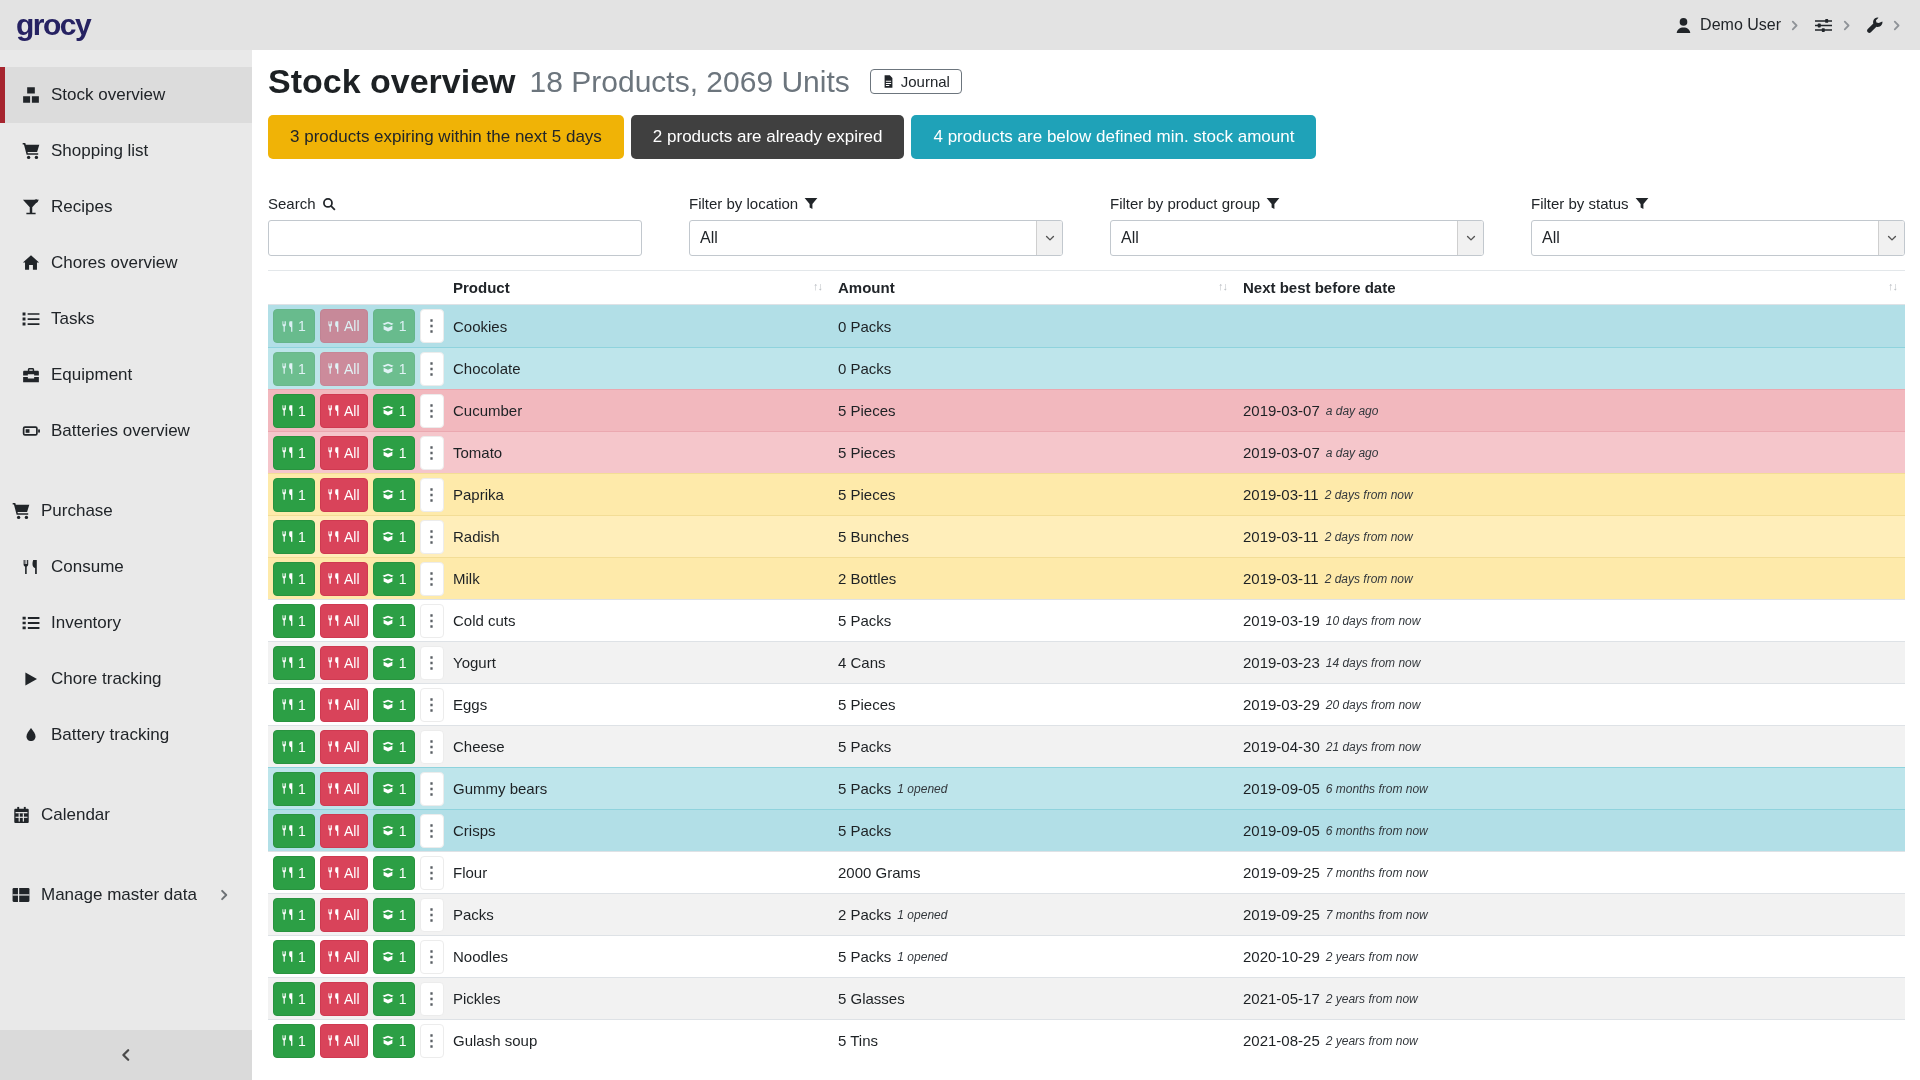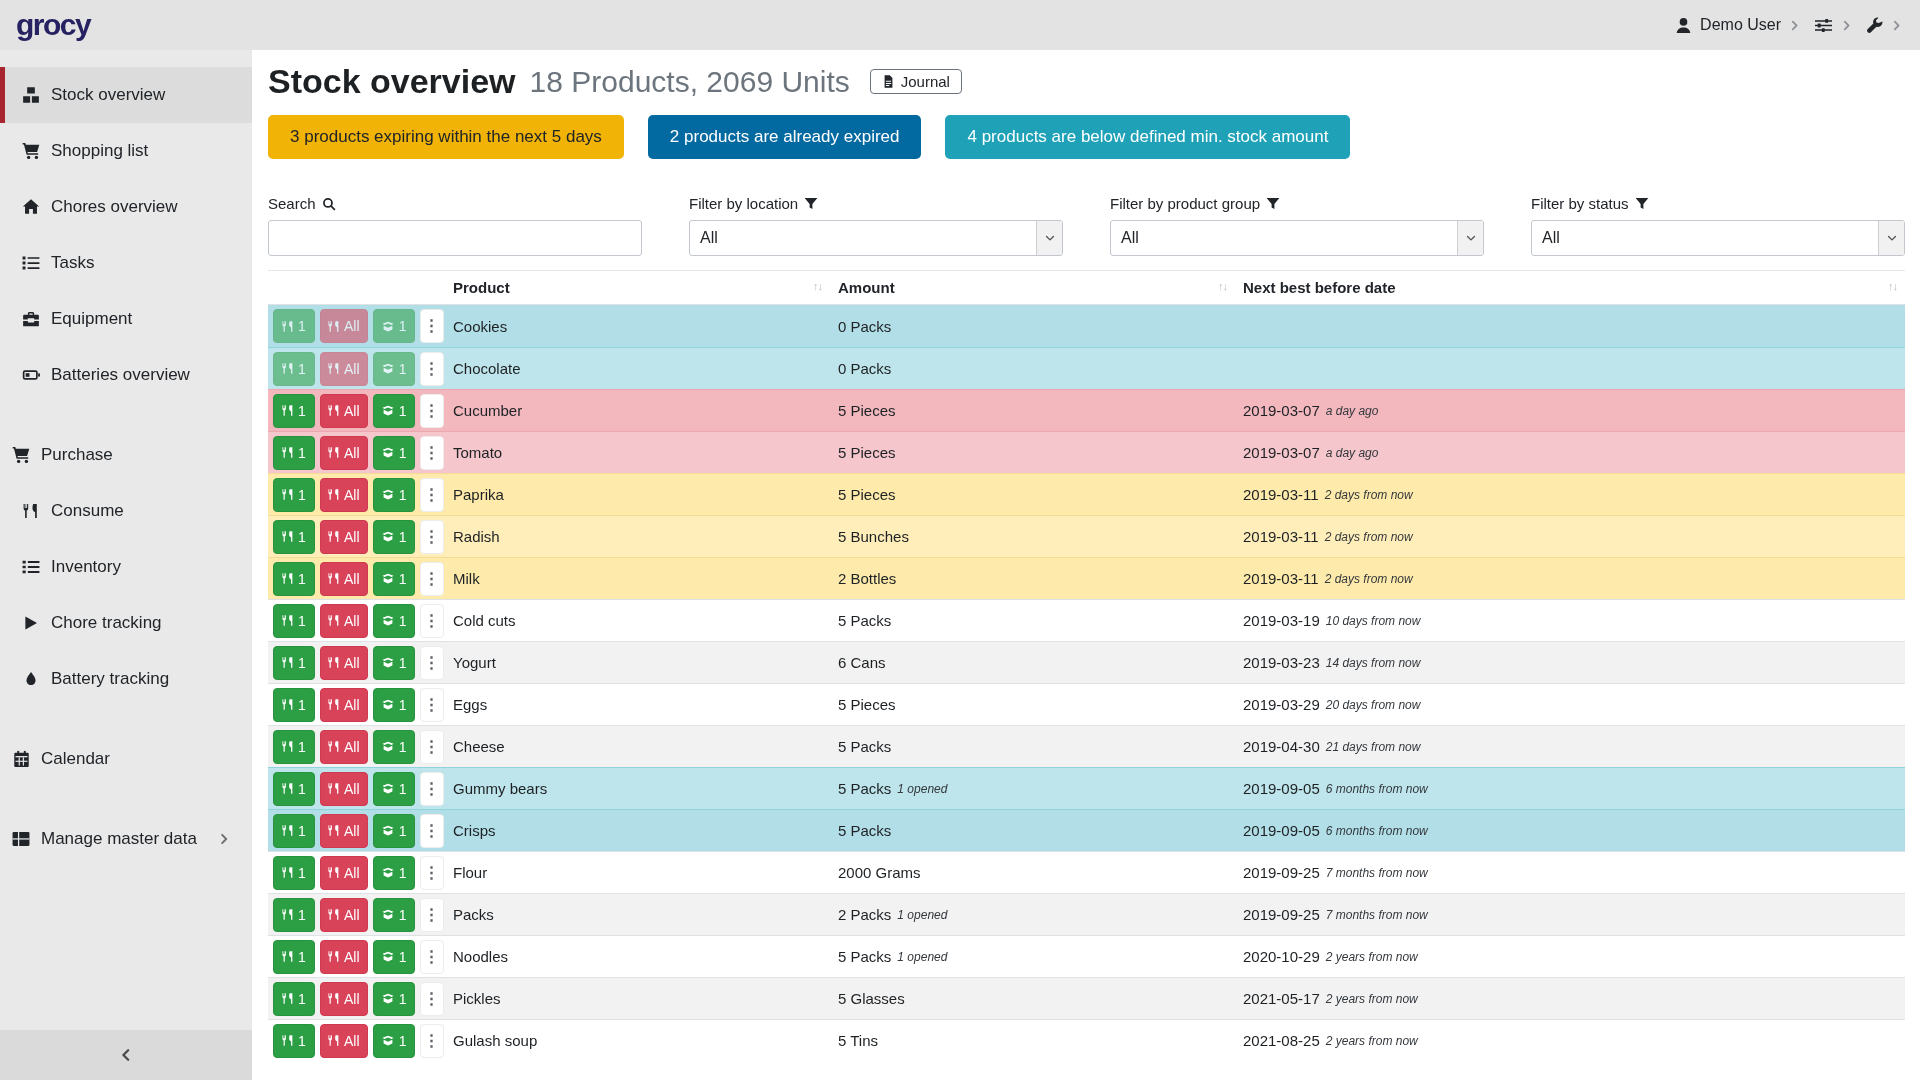--- a/index.html
+++ b/index.html
@@ -37,25 +37,25 @@
   .content { position:absolute; top:50px; left:252px; width:1668px; height:1030px;
     background:#fff; padding:12px 15px 0 16px; }
 
   .page-head { display:flex; align-items:center; gap:14px; }
   .page-title { font-size:34px; font-weight:600; color:#1d2124; }
   .page-subtitle { font-size:30px; font-weight:400; color:#6c757d; }
   .journal-btn { display:flex; align-items:center; gap:6px; border:1px solid #6c757d;
     border-radius:4px; background:#fff; padding:3px 11px; font-size:15px; color:#212529;
     cursor:pointer; margin-left:6px; }
 
-  .alerts { display:flex; gap:24px; margin-top:14px; }
+  .alerts { display:flex; gap:7px; margin-top:14px; }
   .alert { height:44px; display:flex; align-items:center; padding:0 22px;
     border-radius:5px; font-size:17px; }
   .alert.warning { background:#f0b306; color:#212529; }
-  .alert.danger  { background:#0369a1; color:#fff; }
+  .alert.danger  { background:#404040; color:#fff; }
   .alert.info    { background:#1fa2b8; color:#fff; }
 
   .filters { display:grid; grid-template-columns:repeat(4,1fr); gap:47px; margin-top:36px; }
   .filter-label { font-size:15px; display:flex; align-items:center; gap:6px; color:#212529; }
   .filter-label .icon { color:#212529; }
   .filter-field { margin-top:8px; height:36px; }
   .text-input { width:100%; height:36px; border:1px solid #c2c8ce; border-radius:3px;
     padding:0 10px; font-size:16px; font-family:inherit; background:#fff; }
   .select { height:36px; border:1px solid #c2c8ce; border-radius:3px; background:#fff;
     display:flex; align-items:center; cursor:pointer; overflow:hidden; }
@@ -159,20 +159,29 @@
             <path d="M.6.9h2.3l.5 1.5h12l-2 6.4H4.9l.3 1.2h9.2v1.4H4.1L2.2 3.9l-.5-1.6H.6z"></path>
             <circle cx="5.9" cy="13.7" r="1.5"></circle>
             <circle cx="12.8" cy="13.7" r="1.5"></circle>
           </svg>
       </span>
       <span>Shopping list</span>
     </div>
     <div class="nav-item">
       <span class="icon">
         <svg width="18" height="18" viewBox="0 0 16 16" fill="currentColor">
+            <path d="M.8 1.6h14.4L9.1 8.2v4.9h3v1.3H3.9v-1.3h3V8.2z"></path>
+            <circle cx="12.6" cy="2.6" r="1.6"></circle>
+          </svg>
+      </span>
+      <span>Recipes</span>
+    </div>
+    <div class="nav-item">
+      <span class="icon">
+        <svg width="18" height="18" viewBox="0 0 16 16" fill="currentColor">
             <path d="M8 1.2 15.2 7.5h-1.9V14H9.7V9.8H6.3V14H2.7V7.5H.8z"></path>
           </svg>
       </span>
       <span>Chores overview</span>
     </div>
     <div class="nav-item">
       <span class="icon">
         <svg width="18" height="18" viewBox="0 0 16 16" fill="currentColor">
             <path d="M.5 2.2h2.6v2.6H.5zM5 2.8h10.5v1.5H5zM.5 6.7h2.6v2.6H.5zM5 7.3h10.5v1.5H5zM.5 11.2h2.6v2.6H.5zM5 11.8h10.5v1.5H5z"></path>
           </svg>
@@ -792,21 +801,21 @@
         <span>1</span>
       </div>
       <div class="rbtn menu">
         <span class="vdots"></span>
       </div>
     </div>
     <div class="td">
       <span>Yogurt</span>
     </div>
     <div class="td">
-      <span>6 Cans</span>
+      <span>4 Cans</span>
             <span class="note"></span>
     </div>
     <div class="td">
       <span>2019-03-23</span>
             <span class="note">14 days from now</span>
     </div>
   </div>
 
   <div class="trow">
     <div class="btn-cell">

